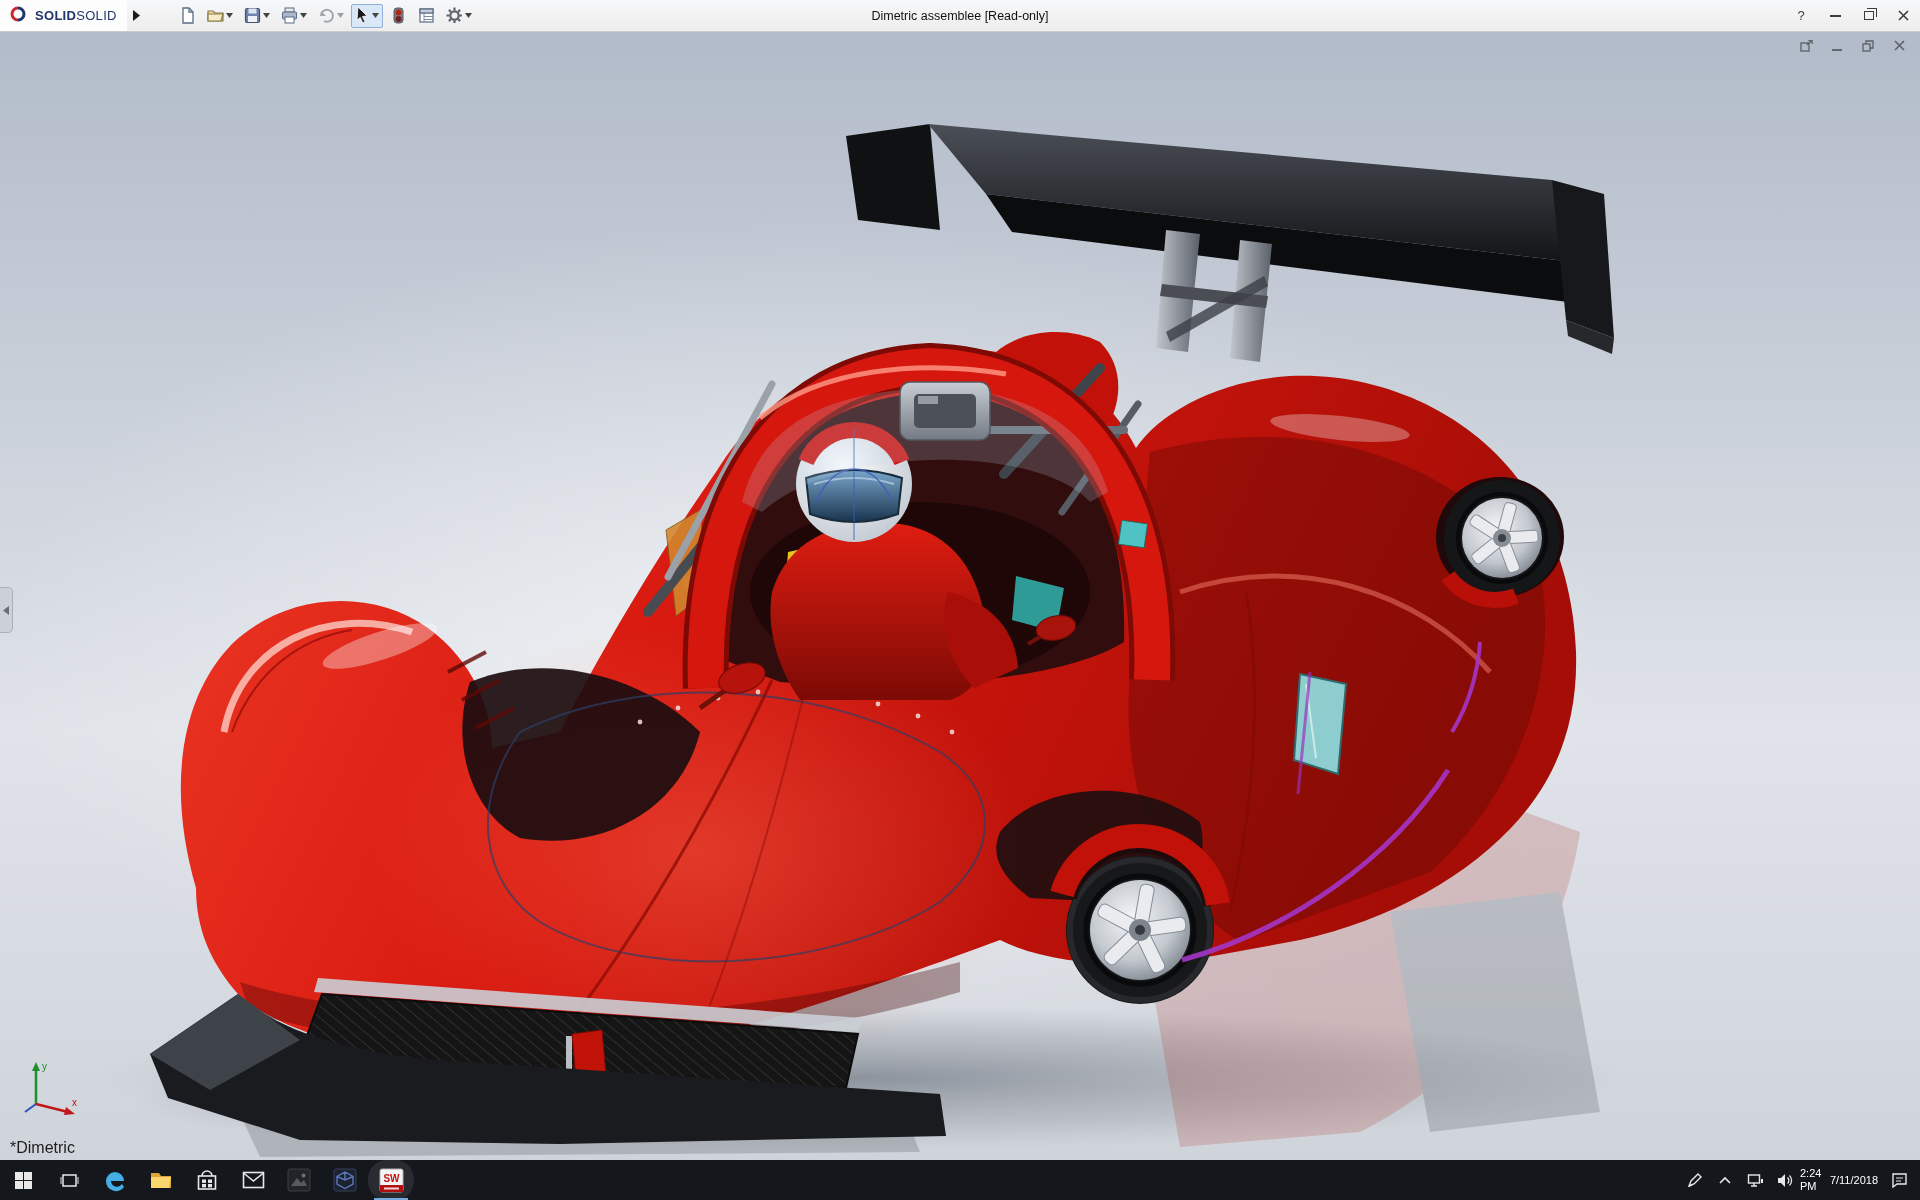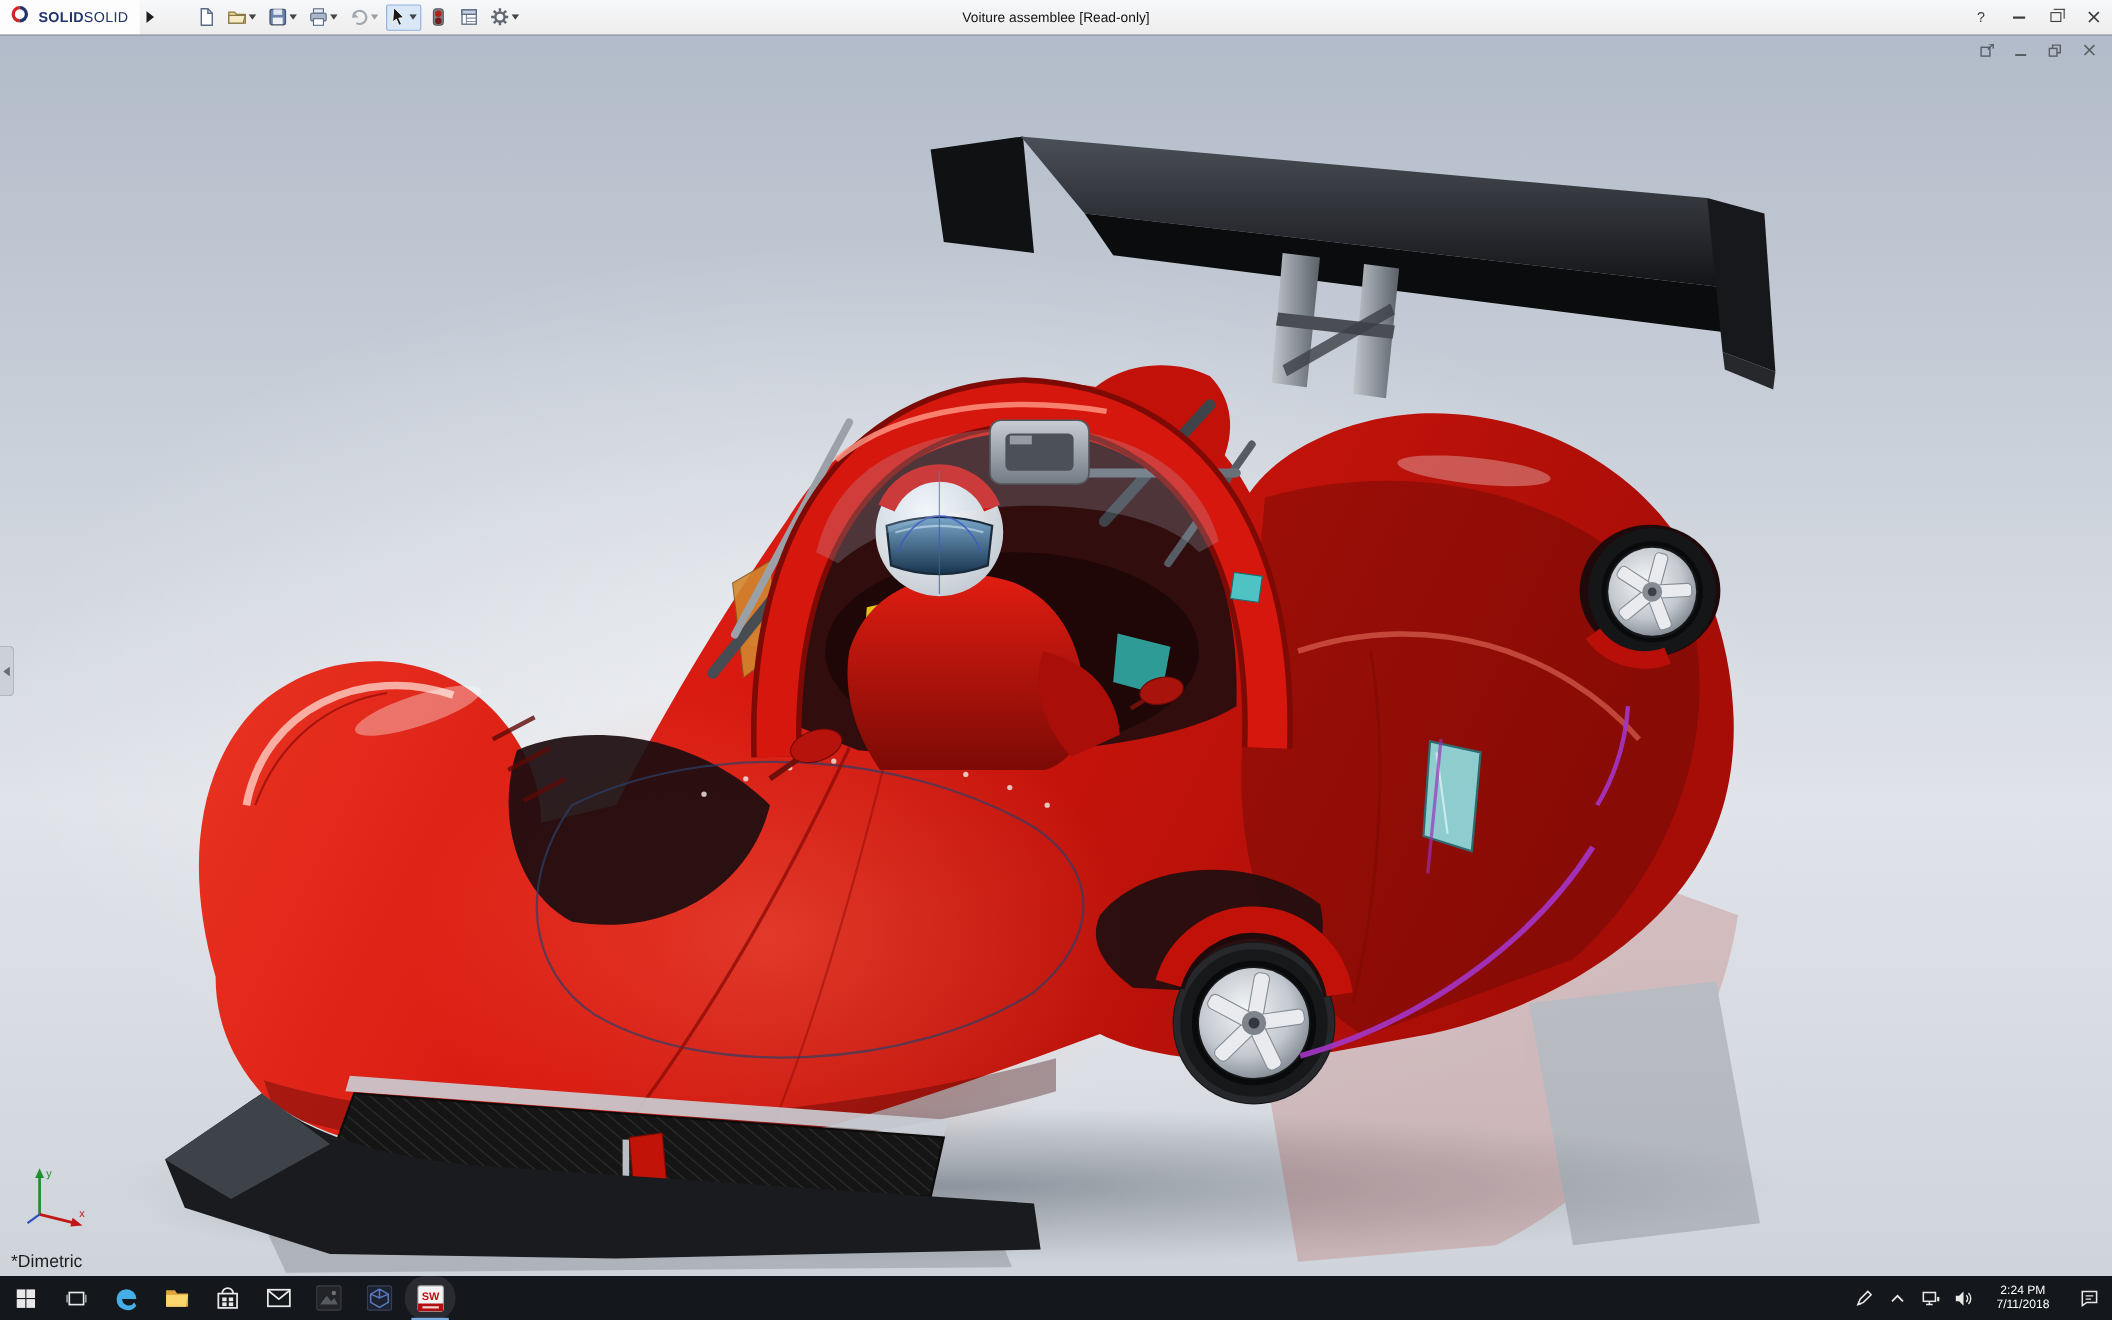--- a/index.html
+++ b/index.html
@@ -42,21 +42,21 @@
   .taskbar { height:40px; background:#14171c; display:flex; align-items:stretch; flex:0 0 40px; color:#e8e8e8; }
   .start-btn { width:46px; display:flex; align-items:center; justify-content:center; }
   .search-box { width:340px; background:#ffffff; display:flex; align-items:center; gap:9px; padding:0 10px; }
   .search-box input { border:none; outline:none; flex:1; font-size:13.5px; font-family:"Liberation Sans",sans-serif; color:#333; background:transparent; }
   .search-box input::placeholder { color:#6d6d6d; }
   .tb-btn { width:46px; display:flex; align-items:center; justify-content:center; position:relative;border-radius:19px; }
   .tb-btn.active-app { background:rgba(255,255,255,.09); }
   .tb-btn.active-app::after { content:""; position:absolute; left:6px; right:6px; bottom:0; height:2px; background:#76a9e0; }
   .tray { margin-left:auto; display:flex; align-items:stretch; }
   .tray-btn { width:30px; display:flex; align-items:center; justify-content:center; }
-  .clock { width:78px; display:flex; flex-direction:column; align-items:center; justify-content:center; font-size:11px; line-height:13px; color:#fff; }
+  .clock { width:78px; display:flex; flex-direction:row; align-items:center; justify-content:center; font-size:11px; line-height:13px; color:#fff; }
   .action-btn { width:42px; display:flex; align-items:center; justify-content:center; }
 </style>
 </head>
 <body>
 
 <div class="screen">
 
   <header class="titlebar">
     <div class="brand">
       <span>
@@ -158,21 +158,21 @@
           </g>
         </svg>
         <span class="caret">
             <svg width="7" height="5" viewBox="0 0 7 5">
               <path d="M0,0 h7 l-3.5,5 z" fill="#444"></path>
             </svg>
           </span>
       </span>
     </div>
 
-    <div class="win-title">Voiture assemblee [Read-only]</div>
+    <div class="win-title">Dimetric assemblee [Read-only]</div>
 
     <div class="win-controls">
       <span class="win-btn">?</span>
       <span class="win-btn">
           <span class="shape-min"></span>
         </span>
       <span class="win-btn">
           <span class="shape-restore"></span>
         </span>
       <span class="win-btn">

